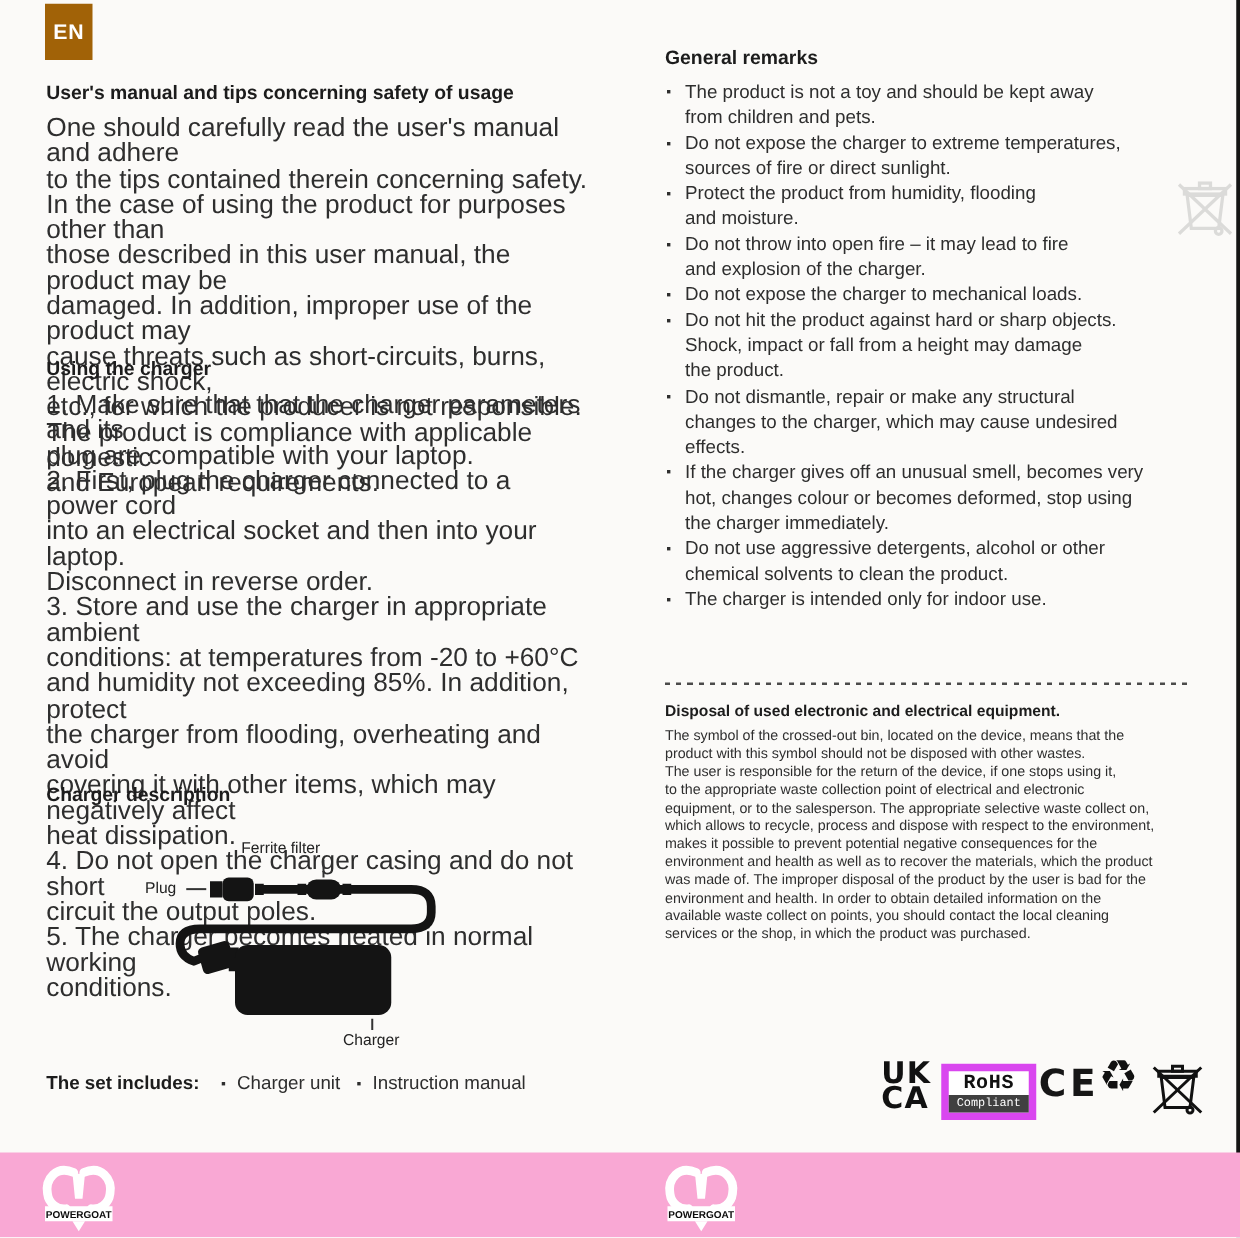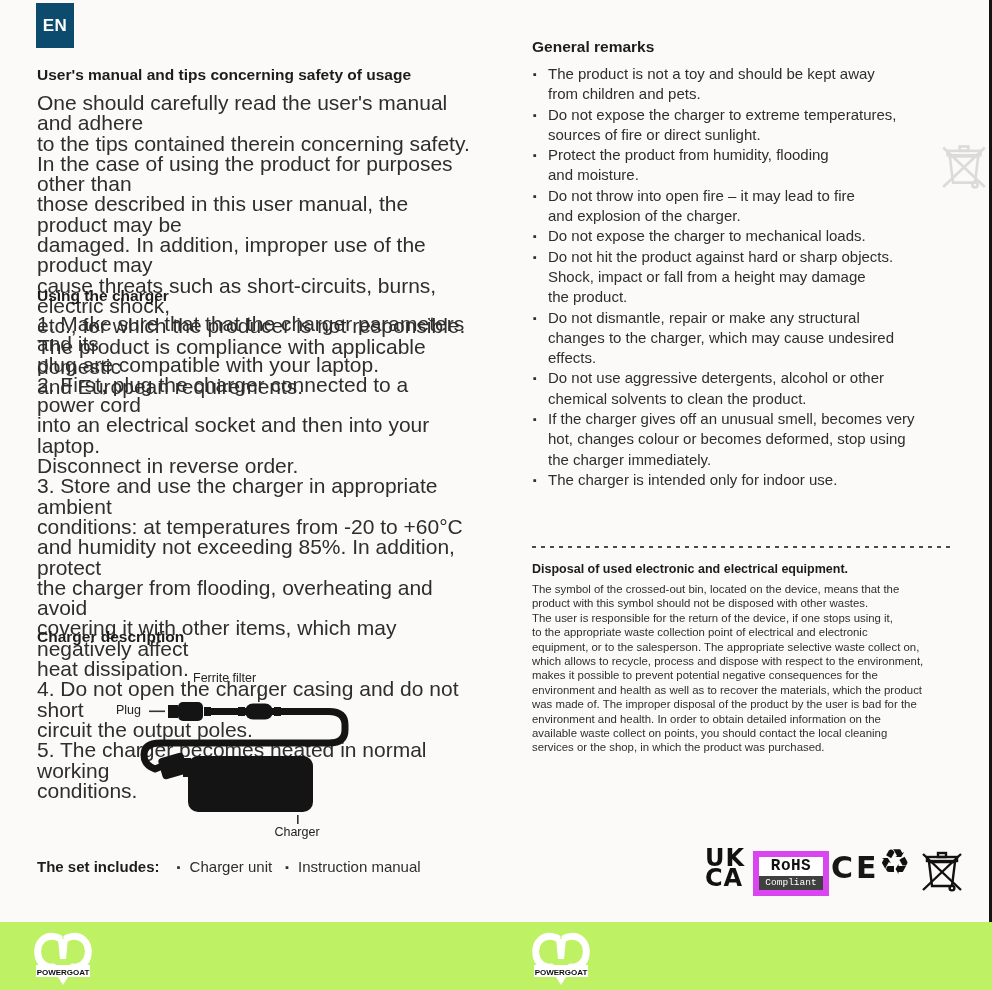--- a/index.html
+++ b/index.html
@@ -6,21 +6,21 @@
   .page {
     position:relative; width:992px; height:990px;
     background:#fbfaf8; overflow:hidden;
     font-family:"Liberation Sans", sans-serif;
     color:#2e2e2e;
   }
   .edge-right { position:absolute; right:0; top:0; width:3px; height:100%; background:#141414; }
 
   .lang-badge {
     position:absolute; left:36px; top:3px; width:38px; height:45px;
-    background:#0c4a6e; color:#fff; display:flex; align-items:center; justify-content:center;
+    background:#a16207; color:#fff; display:flex; align-items:center; justify-content:center;
     font-weight:bold; font-size:17px; letter-spacing:0.5px;
   }
 
   .h-main { position:absolute; font-size:15.5px; font-weight:bold; color:#1c1c1c; margin:0; }
   .body-text { position:absolute; font-size:21px; line-height:20.3px; white-space:pre-line; margin:0; }
 
   .left-col  { left:37px; width:434px; }
   .right-col { left:532px; width:428px; }
 
   
@@ -53,21 +53,21 @@
   }
   .rohs { position:absolute; left:753px; top:851px; width:64px; border:6px solid #d946ef; background:#fff;font-family:Liberation Mono, monospace; }
   .rohs-top { font-weight:bold; font-size:16px; text-align:center; color:#111; padding:0 2px 1px; letter-spacing:0.5px; }
   .rohs-bot { background:#404040; color:#fff; font-size:9.5px; text-align:center; padding:1px 2px 2px; }
   .ce { position:absolute; left:831px; top:850px; font-size:30px; font-weight:600; letter-spacing:3px; color:#161616; font-family:"DejaVu Sans", sans-serif; }
   .recycle { position:absolute; left:879px; top:842px; font-size:35px; color:#111; font-family:"DejaVu Sans", sans-serif; }
   .weee { position:absolute; left:921px; top:846px; }
   .weee-faint { position:absolute; left:941px; top:138px; opacity:0.13; }
 
   
-  .footer { position:absolute; left:0; top:922px; width:992px; height:68px; background:#bef264; }
+  .footer { position:absolute; left:0; top:922px; width:992px; height:68px; background:#f9a8d4; }
   .goat { position:absolute; top:5px; }
   .goat-1 { left:32px; }
   .goat-2 { left:530px; }
 </style>
 </head>
 <body>
 
 <div class="page">
   <div class="edge-right"></div>
 
@@ -152,25 +152,25 @@
 and moisture.</li>
       <li>Do not throw into open fire – it may lead to fire
 and explosion of the charger.</li>
       <li>Do not expose the charger to mechanical loads.</li>
       <li>Do not hit the product against hard or sharp objects.
 Shock, impact or fall from a height may damage
 the product.</li>
       <li>Do not dismantle, repair or make any structural
 changes to the charger, which may cause undesired
 effects.</li>
-      <li>Do not use aggressive detergents, alcohol or other
-chemical solvents to clean the product.</li>
       <li>If the charger gives off an unusual smell, becomes very
 hot, changes colour or becomes deformed, stop using
 the charger immediately.</li>
+      <li>Do not use aggressive detergents, alcohol or other
+chemical solvents to clean the product.</li>
       <li>The charger is intended only for indoor use.</li>
     </ul>
 
   <svg class="weee-faint" width="46" height="52" viewBox="0 0 42 46">
     <g fill="none" stroke="#111" stroke-width="2.4">
       <polygon points="8,16 34,16 31,40 11,40"></polygon>
       <rect x="6" y="11" width="30" height="4"></rect>
       <rect x="17" y="7" width="8" height="4"></rect>
       <circle cx="31" cy="42" r="2.4"></circle>
       <line x1="2" y1="8" x2="40" y2="44"></line>

